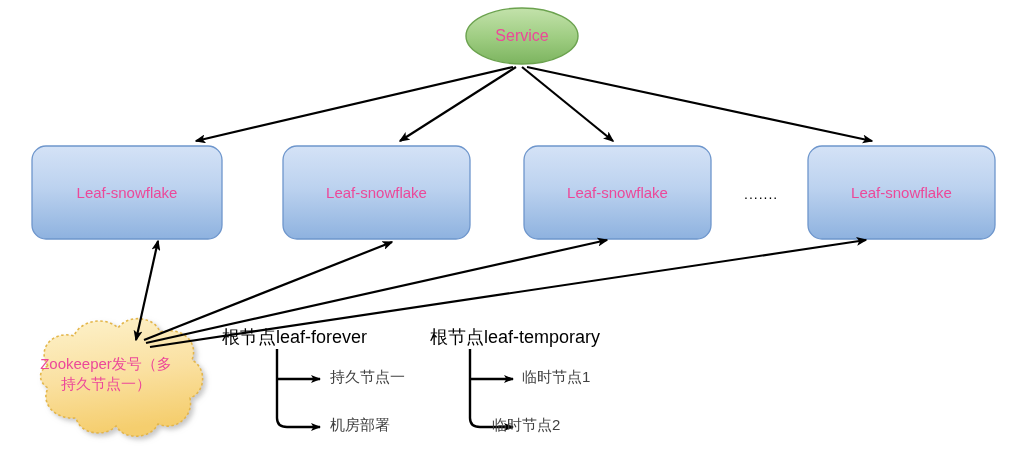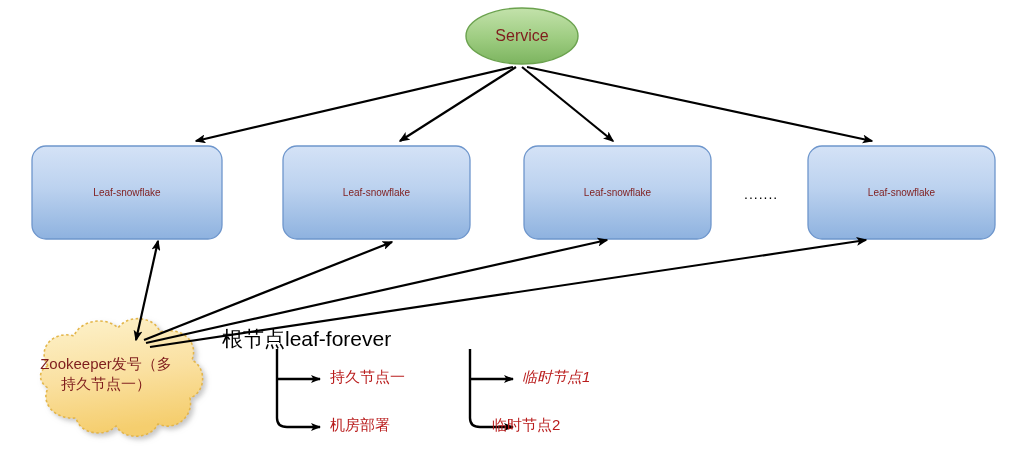--- a/index.html
+++ b/index.html
@@ -23,47 +23,47 @@
     top: 0;
     width: 1022px;
     height: 452px;
   }
   .node-label {
     position: absolute;
     display: flex;
     align-items: center;
     justify-content: center;
     text-align: center;
-    color: #7f1d1d;
+    color: #ec4899;
     pointer-events: none;
     white-space: nowrap;
   }
   .leaf-box-label {
-    font-size: 10px;
+    font-size: 15px;
     text-align: right;
   }
   .service-label {
     font-size: 16px;
   }
   .cloud-label {
     font-size: 15px;
     line-height: 20px;
     white-space: normal;
     flex-direction: column;
   }
   .tree-root-label {
     position: absolute;
-    font-size: 21px;
+    font-size: 18px;
     color: #000000;
     white-space: nowrap;
   }
   .tree-child-label {
     position: absolute;
     font-size: 15px;
-    color: #b91c1c;
+    color: #404040;
     white-space: nowrap;
     text-align: center;
   }
   .ellipsis-label {
     position: absolute;
     font-size: 14px;
     letter-spacing: 1px;
     color: #000000;
     white-space: nowrap;
   }
@@ -172,16 +172,17 @@
 
   <div class="node-label cloud-label" style="left:10px; top:350px; width:192px; height:48px;">
     <span>Zookeeper发号（多</span>
     <span>持久节点一）</span>
   </div>
 
   <div class="tree-root-label" style="left:222px; top:325px;">根节点leaf-forever</div>
   <div class="tree-child-label" style="left:330px; top:368px;">持久节点一</div>
   <div class="tree-child-label" style="left:330px; top:416px;">机房部署</div>
 
-  <div class="tree-child-label" style="left:522px; top:368px;font-style:italic;">临时节点1</div>
+  <div class="tree-root-label" style="left:430px; top:325px;">根节点leaf-temporary</div>
+  <div class="tree-child-label" style="left:522px; top:368px;">临时节点1</div>
   <div class="tree-child-label" style="left:492px; top:416px;">临时节点2</div>
 
 </div>
 
 </body></html>

